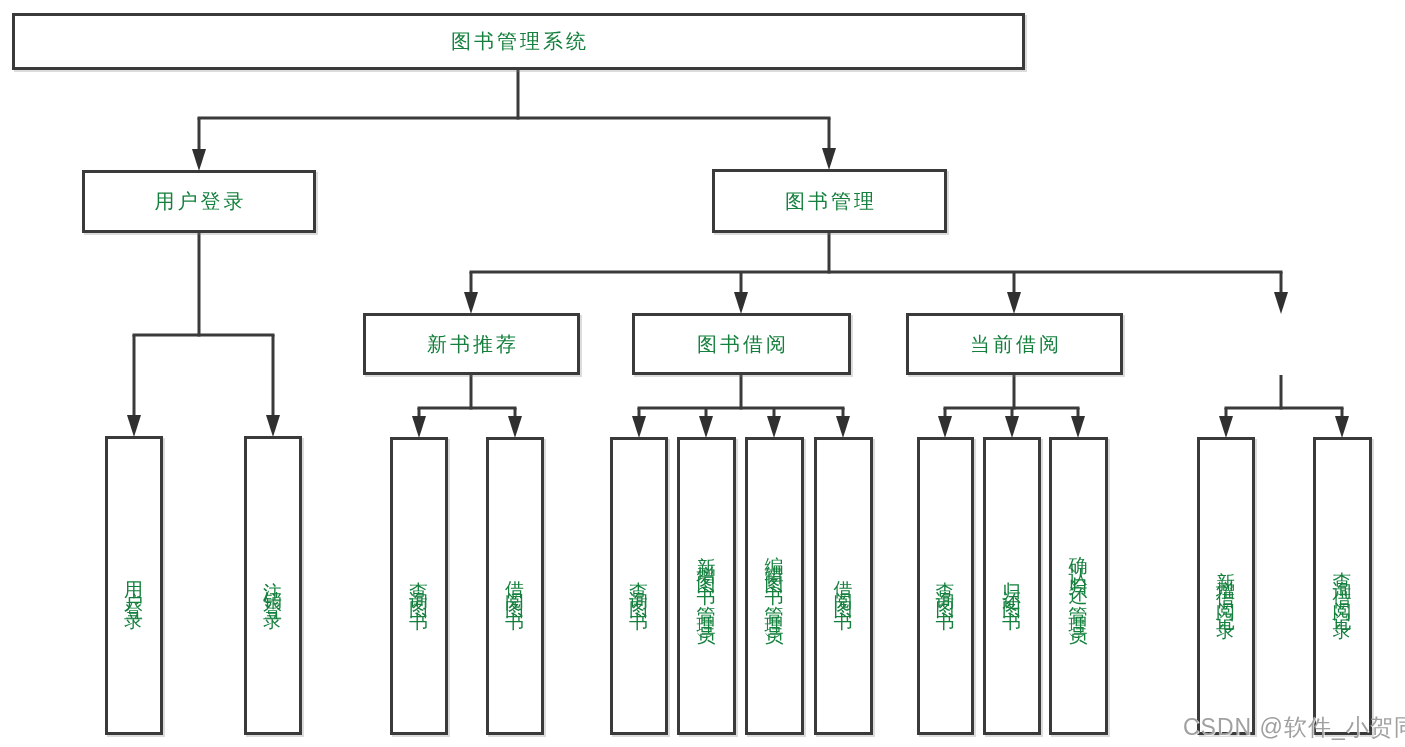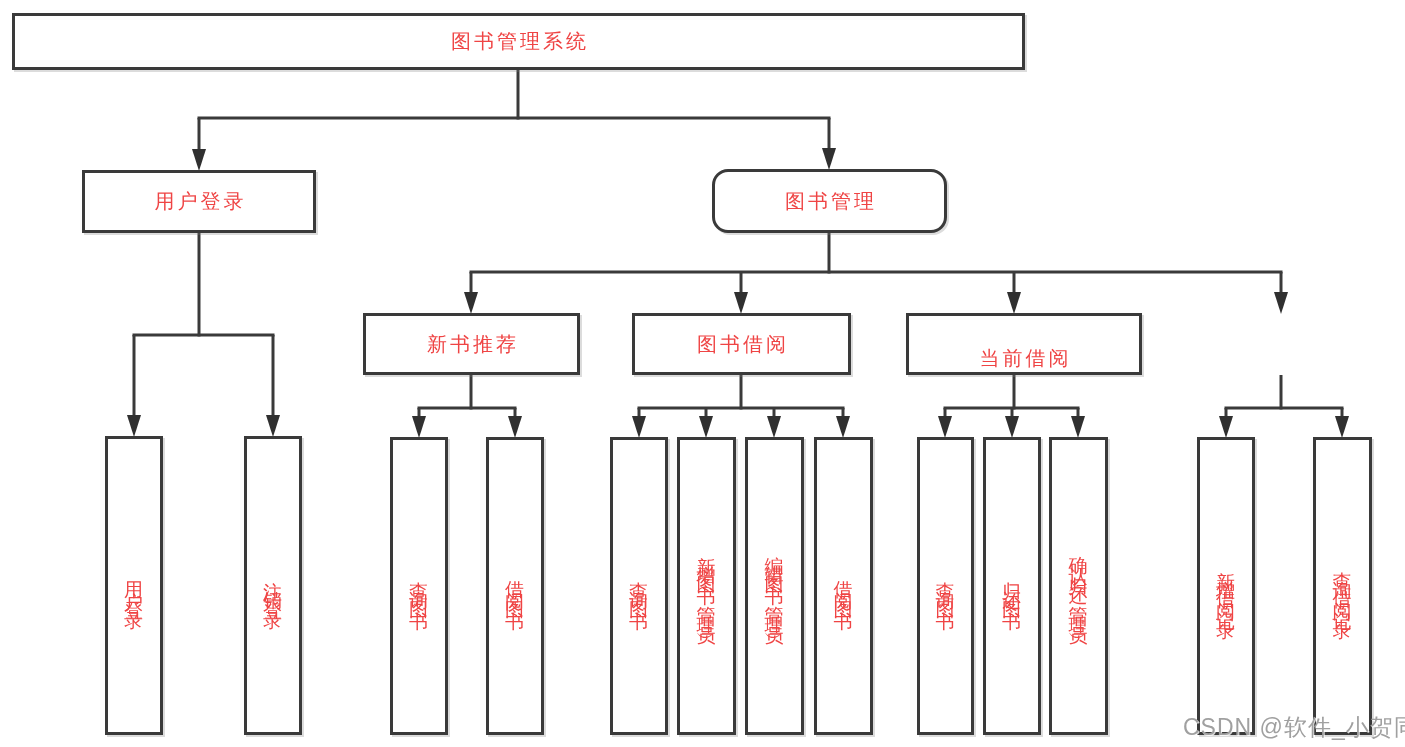--- a/index.html
+++ b/index.html
@@ -13,21 +13,21 @@
   }
   svg.connectors { position: absolute; left: 0; top: 0; }
   .node {
     position: absolute;
     box-sizing: border-box;
     border: 3px solid #3a3a3a;
     background: #ffffff;
     display: flex;
     align-items: center;
     justify-content: center;
-    color: #ef4444;
+    color: #15803d;
     box-shadow: 2px 2px 0 rgba(130,130,130,0.28);
   }
   .h-node { font-size: 20px; letter-spacing: 3px; text-indent: 3px; white-space: nowrap; }
   .v-node .label {
     writing-mode: vertical-rl;
     text-orientation: mixed;
     font-size: 19px;
     line-height: 1;
     letter-spacing: 10px;
     white-space: nowrap;
@@ -112,31 +112,31 @@
     </g>
   </svg>
 
   <div class="node h-node" style="left:12px; top:13px; width:1013px; height:57px;">
     <span class="label">图书管理系统</span>
   </div>
 
   <div class="node h-node" style="left:82px; top:170px; width:234px; height:63px;">
     <span class="label">用户登录</span>
   </div>
-  <div class="node h-node" style="left:712px; top:169px; width:235px; height:64px;border-radius:16px;">
+  <div class="node h-node" style="left:712px; top:169px; width:235px; height:64px;">
     <span class="label">图书管理</span>
   </div>
 
   <div class="node h-node" style="left:363px; top:313px; width:217px; height:62px;">
     <span class="label">新书推荐</span>
   </div>
   <div class="node h-node" style="left:632px; top:313px; width:219px; height:62px;">
     <span class="label">图书借阅</span>
   </div>
-  <div class="node h-node" style="left:906px; top:313px; width:236px; height:62px;align-items:flex-end;">
+  <div class="node h-node" style="left:906px; top:313px; width:217px; height:62px;">
     <span class="label">当前借阅</span>
   </div>
 
   <div class="node v-node" style="left:105px; top:436px; width:58px; height:299px;">
     <span class="label">用户登录</span>
   </div>
   <div class="node v-node" style="left:244px; top:436px; width:58px; height:299px;">
     <span class="label">注销登录</span>
   </div>
 

